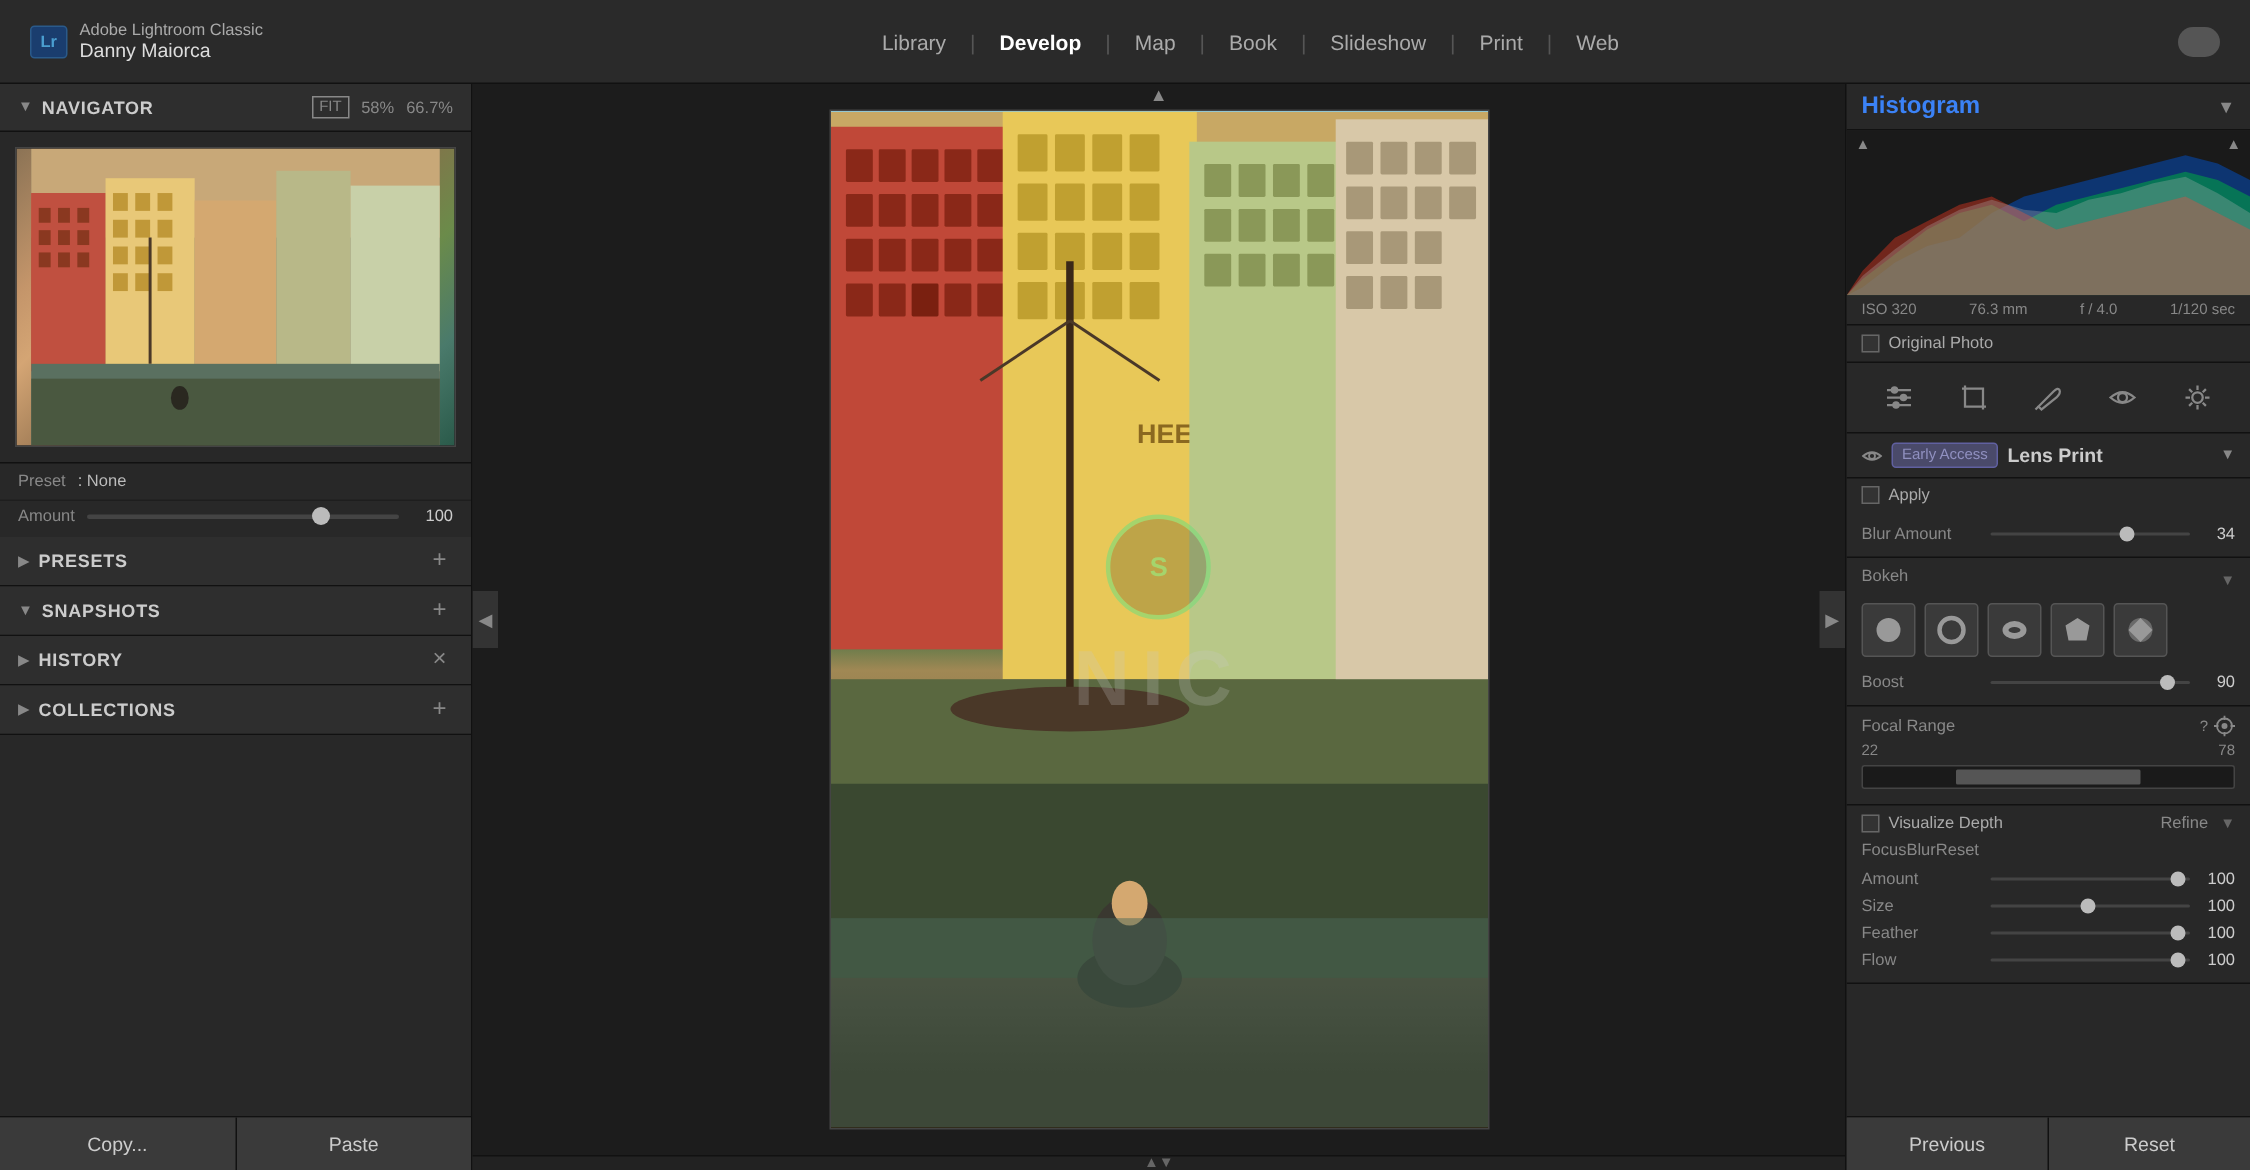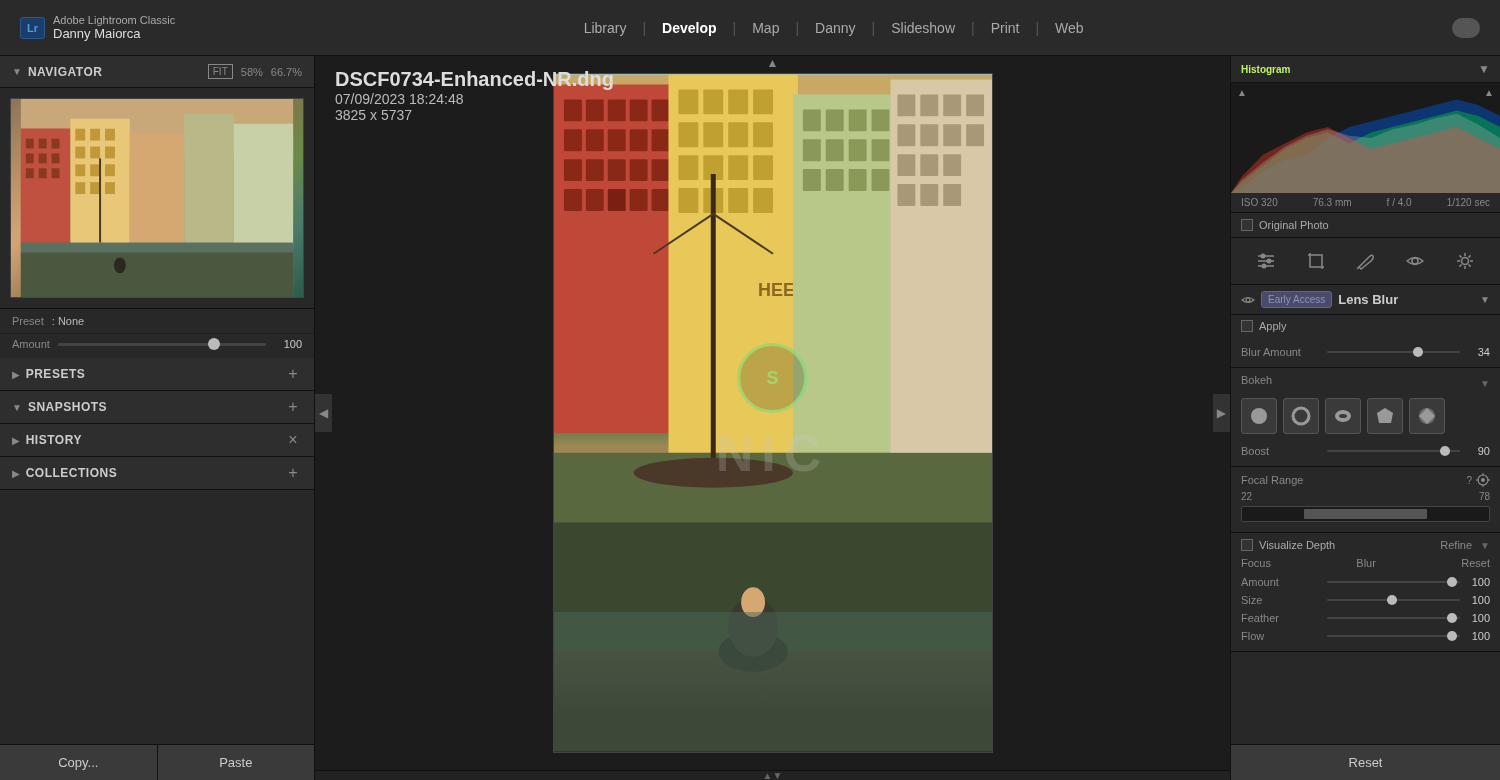--- a/index.html
+++ b/index.html
@@ -332,21 +332,21 @@
     .histogram-section {
       padding: 0;
     }
     .histogram-header {
       display: flex;
       justify-content: space-between;
       align-items: center;
       padding: 6px 10px;
       border-bottom: 1px solid #111;
     }
-    .histogram-title { font-size: 10px; color: #bef264; font-weight: bold; }
+    .histogram-title { font-size: 16px; color: #3b82f6; font-weight: bold; }
     .histogram-canvas {
       width: 100%;
       height: 110px;
       background: #1a1a1a;
       position: relative;
       overflow: hidden;
     }
     .histogram-info {
       display: flex;
       justify-content: space-between;
@@ -476,21 +476,20 @@
       top: 2px;
       bottom: 2px;
       background: #555;
       border-radius: 1px;
     }
     
     .visualize-section { padding: 6px 10px; border-bottom: 1px solid #111; }
     .visualize-row { display: flex; align-items: center; gap: 6px; margin-bottom: 6px; }
     .focus-blur-row {
       display: flex;
-      justify-content: space-between;
       margin-bottom: 4px;
     }
     .focus-label { font-size: 11px; color: #888; }
     .blur-label { font-size: 11px; color: #888; }
     .reset-label { font-size: 11px; color: #888; }
     
     .right-bottom-actions {
       display: flex;
       margin-top: auto;
       border-top: 1px solid #111;
@@ -540,21 +539,21 @@
       <span class="app-user">Danny Maiorca</span>
     </div>
   </div>
   <nav class="nav-menu">
     <span class="nav-item">Library</span>
     <span class="nav-separator">|</span>
     <span class="nav-item active">Develop</span>
     <span class="nav-separator">|</span>
     <span class="nav-item">Map</span>
     <span class="nav-separator">|</span>
-    <span class="nav-item">Danny</span>
+    <span class="nav-item">Book</span>
     <span class="nav-separator">|</span>
     <span class="nav-item">Slideshow</span>
     <span class="nav-separator">|</span>
     <span class="nav-item">Print</span>
     <span class="nav-separator">|</span>
     <span class="nav-item">Web</span>
   </nav>
   <div class="nav-right">
     <div class="cloud-icon"></div>
   </div>
@@ -668,25 +667,20 @@
     </div>
 
     <div class="bottom-buttons" style="margin-top:auto;">
       <button class="bottom-btn">Copy...</button>
       <button class="bottom-btn">Paste</button>
     </div>
   </div>
 
   <div class="center-panel">
     <span class="top-arrow">▲</span>
-    <div class="image-info">
-      <div class="image-filename">DSCF0734-Enhanced-NR.dng</div>
-      <div class="image-date">07/09/2023 18:24:48</div>
-      <div class="image-dims">3825 x 5737</div>
-    </div>
     <div class="image-container">
       <div class="panel-arrow-left">◀</div>
       <div class="main-image">
         
         <svg width="100%" height="100%" viewBox="0 0 440 680" xmlns="http://www.w3.org/2000/svg">
 
           <rect width="440" height="100" fill="#c8a864"></rect>
 
           <rect x="0" y="10" width="120" height="350" fill="#c04838"></rect>
           <rect x="10" y="25" width="18" height="22" fill="#8a2818" rx="1"></rect>
@@ -869,21 +863,21 @@
     </div>
 
     <div class="lens-blur-header">
       <div style="width:14px;height:14px;cursor:pointer;">
         <svg width="14" height="14" viewBox="0 0 14 14" fill="none" xmlns="http://www.w3.org/2000/svg">
           <path d="M1 7 Q7 2 13 7 Q7 12 1 7 Z" stroke="#888" stroke-width="1.2" fill="none"></path>
           <circle cx="7" cy="7" r="2" stroke="#888" stroke-width="1.2"></circle>
         </svg>
       </div>
       <span class="early-access-badge">Early Access</span>
-      <span class="lens-blur-title">Lens Blur</span>
+      <span class="lens-blur-title">Lens Print</span>
       <span class="dropdown-arrow">▼</span>
     </div>
 
     <div class="apply-row">
       <div class="checkbox-sm"></div>
       <span class="apply-label">Apply</span>
     </div>
 
     <div class="right-section">
       <div class="right-row">
@@ -1010,17 +1004,18 @@
       <div class="right-row flow-row">
         <span class="right-label">Flow</span>
         <div class="right-slider">
           <div class="right-slider-thumb" style="left:90%;"></div>
         </div>
         <span class="right-value">100</span>
       </div>
     </div>
 
     <div class="right-bottom-actions" style="margin-top:auto;">
+      <button class="right-action-btn">Previous</button>
       <button class="right-action-btn">Reset</button>
     </div>
   </div>
 
 </div>
 
 </body></html>

